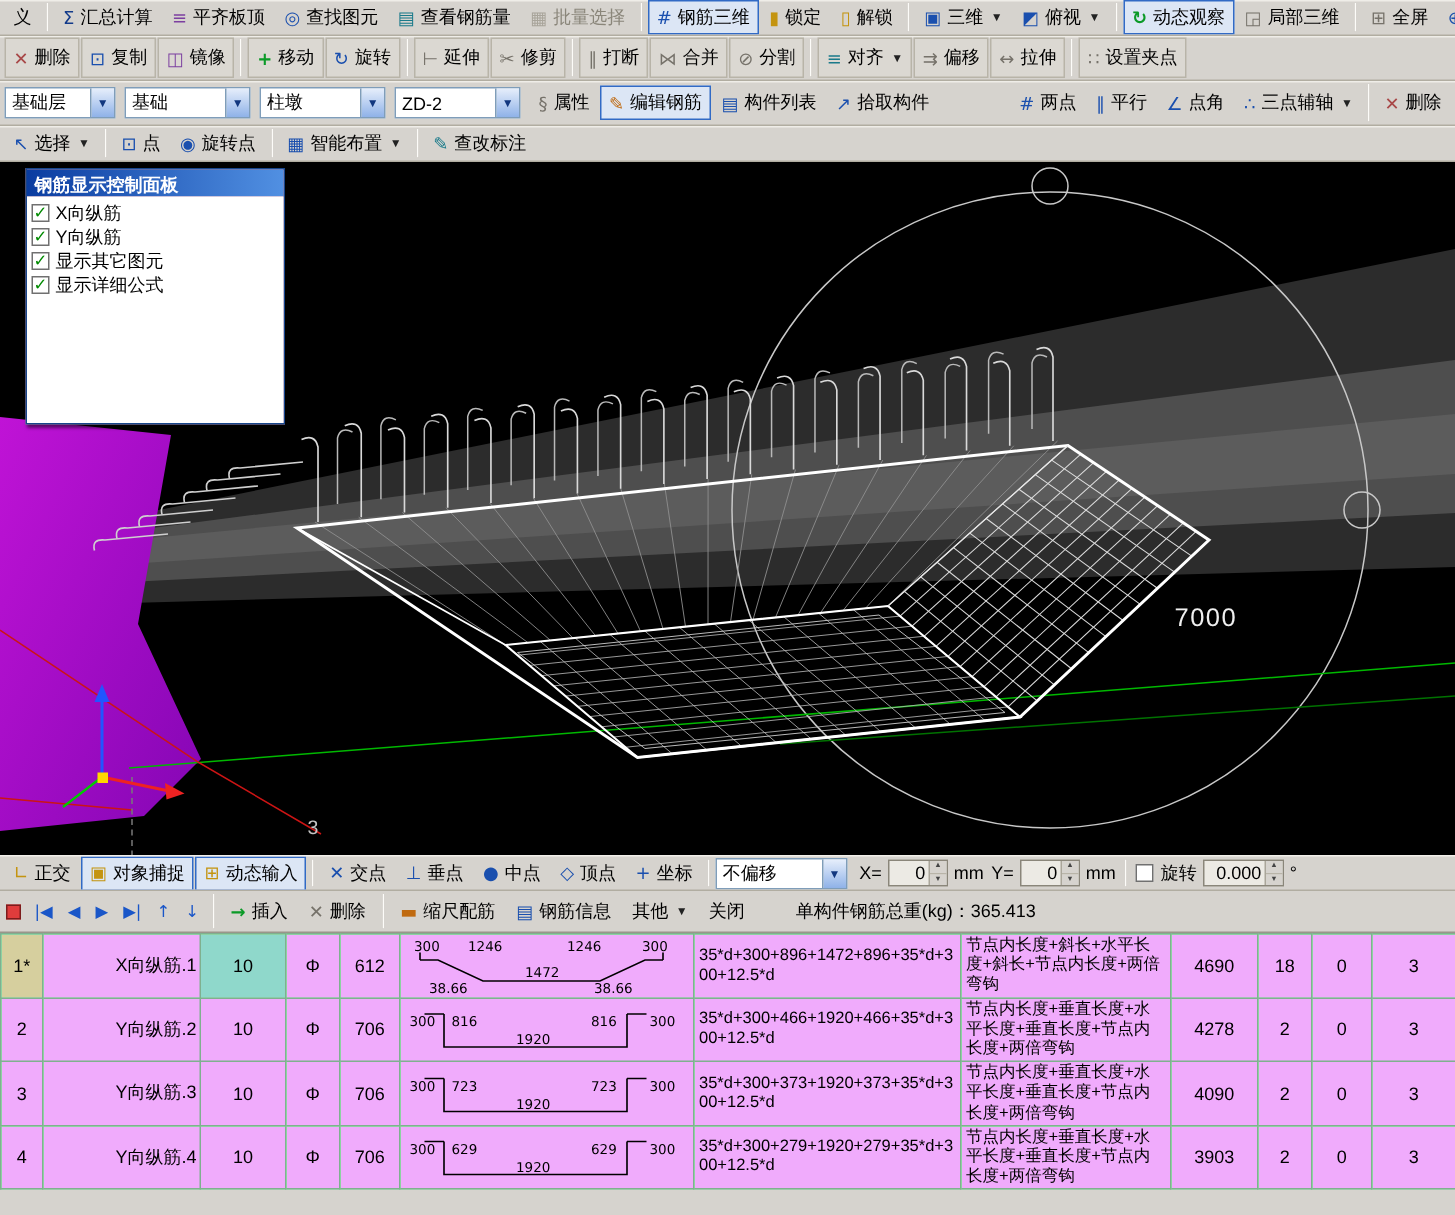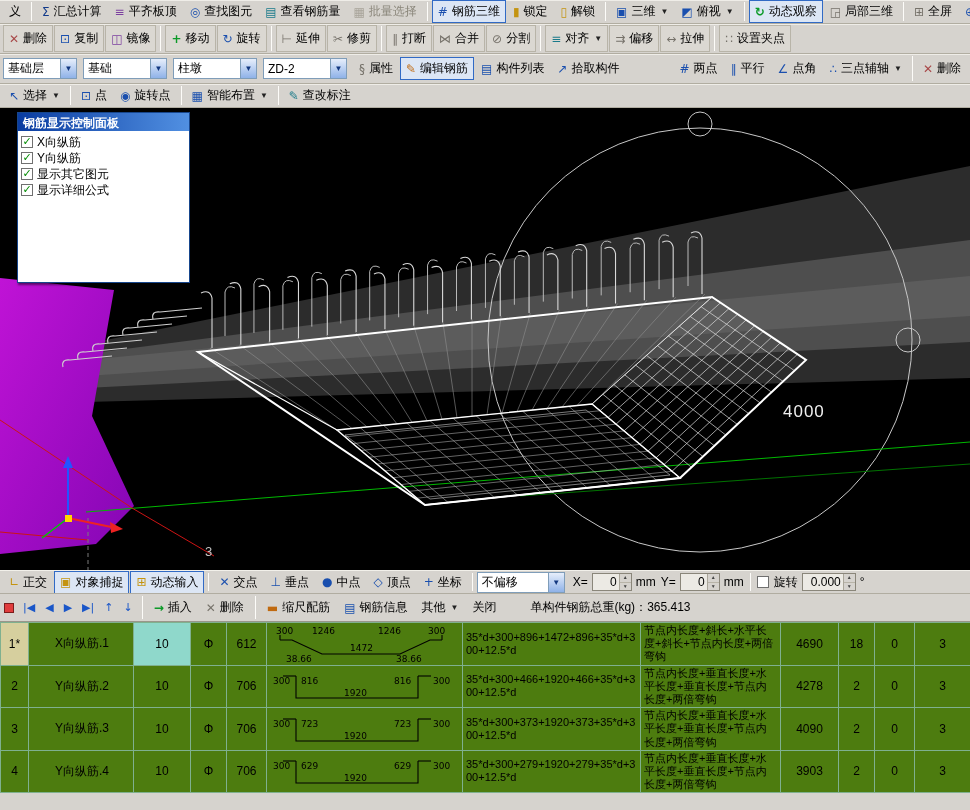--- a/index.html
+++ b/index.html
@@ -39,23 +39,23 @@
 .spinbtns i{flex:1;font-size:5px;line-height:7px;text-align:center;font-style:normal;background:#d6d3ce;color:#444;border-bottom:1px solid #b8b4a8}
 .spinbtns i:last-child{border-bottom:none}
 .chkbox{display:inline-block;width:12px;height:12px;border:1px solid #707070;background:#fff;margin:0 2px}
 .tablebar{height:28px;display:flex;align-items:center;gap:2px;padding:0 4px;background:#d6d3ce;border-bottom:1px solid #9a968a;white-space:nowrap;overflow:hidden}
 .redchip{width:10px;height:10px;background:#e03c3c;border:1px solid #7c1c1c;margin-right:3px}
 .navbtn{font-family:"DejaVu Sans",sans-serif;color:#1a56c8;font-size:11px;padding:2px 3px;background:transparent;border:1px solid transparent}
 .totlbl{margin-left:26px}
 table.grid{border-collapse:collapse;width:970px;table-layout:fixed;background:#9cf4b4}
 .grid th{background:#d6d3ce;border:1px solid #8f8b80;font-weight:normal;font-size:12px;height:23px;padding:0 1px;overflow:hidden}
 .grid th.hl{color:#b40000}
-.grid td{background:#4d7c0f;border:1px solid #7fb08f;font-size:12px;text-align:center;vertical-align:middle;padding:0 2px;overflow:hidden}
+.grid td{background:#f0abfc;border:1px solid #7fb08f;font-size:12px;text-align:center;vertical-align:middle;padding:0 2px;overflow:hidden}
 .grid tr{height:41px}
-.grid td.tleft{text-align:center;padding-left:4px}
+.grid td.tleft{text-align:right;padding-left:4px}
 .grid td.formula,.grid td.desc{text-align:left;font-size:11px;line-height:1.2;word-break:break-all;padding:1px 3px}
 .grid tr.sel td.rownum{background:#d6cf9e}
 .grid td.selcell{background:#8fd8cb}
 .figsvg{display:block;margin:1px auto}
 .figsvg text{font-size:9px;fill:#000;font-family:"DejaVu Sans",sans-serif}
 .figsvg polyline{fill:none;stroke:#000;stroke-width:1.1}
 #scene{display:block}
 </style>
 </head>
 <body>
@@ -419,21 +419,21 @@
       <line x1="712" y1="189" x2="592" y2="296" stroke="#e8e8e8" stroke-width="0.8"></line>
       <g>
         <line x1="68" y1="410" x2="68" y2="356" stroke="#2255ff" stroke-width="2"></line>
         <polygon points="68,348 63,360 73,360" fill="#2255ff"></polygon>
         <line x1="68" y1="410" x2="116" y2="420" stroke="#ee2222" stroke-width="2"></line>
         <polygon points="123,421 110,414 111,425" fill="#ee2222"></polygon>
         <line x1="68" y1="410" x2="42" y2="430" stroke="#00cc00" stroke-width="1.5"></line>
         <rect x="65" y="407" width="7" height="7" fill="#ffd800"></rect>
       </g>
     </svg>
-    <div class="dim-8000">4000</div>
+    <div class="dim-8000">7000</div>
     <div class="axis-3">3</div>
 
     <div class="panel">
       <div class="panel-title">钢筋显示控制面板</div>
       <div class="panel-body">
         <div class="chk-row">
             <span class="chk">✓</span>
             <span>X向纵筋</span>
           </div>
         <div class="chk-row">

